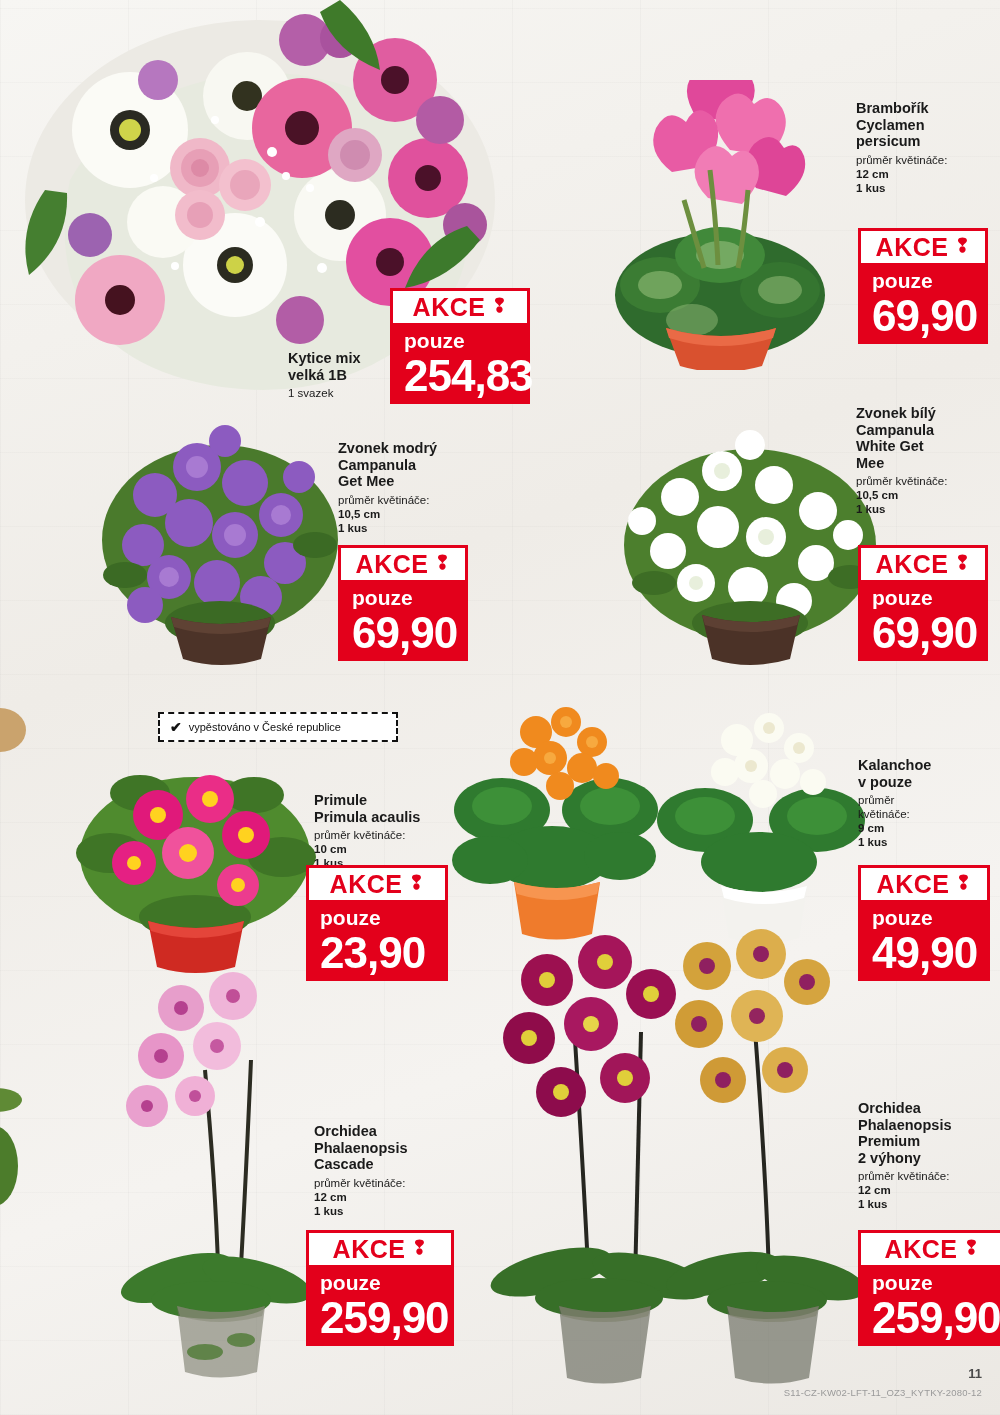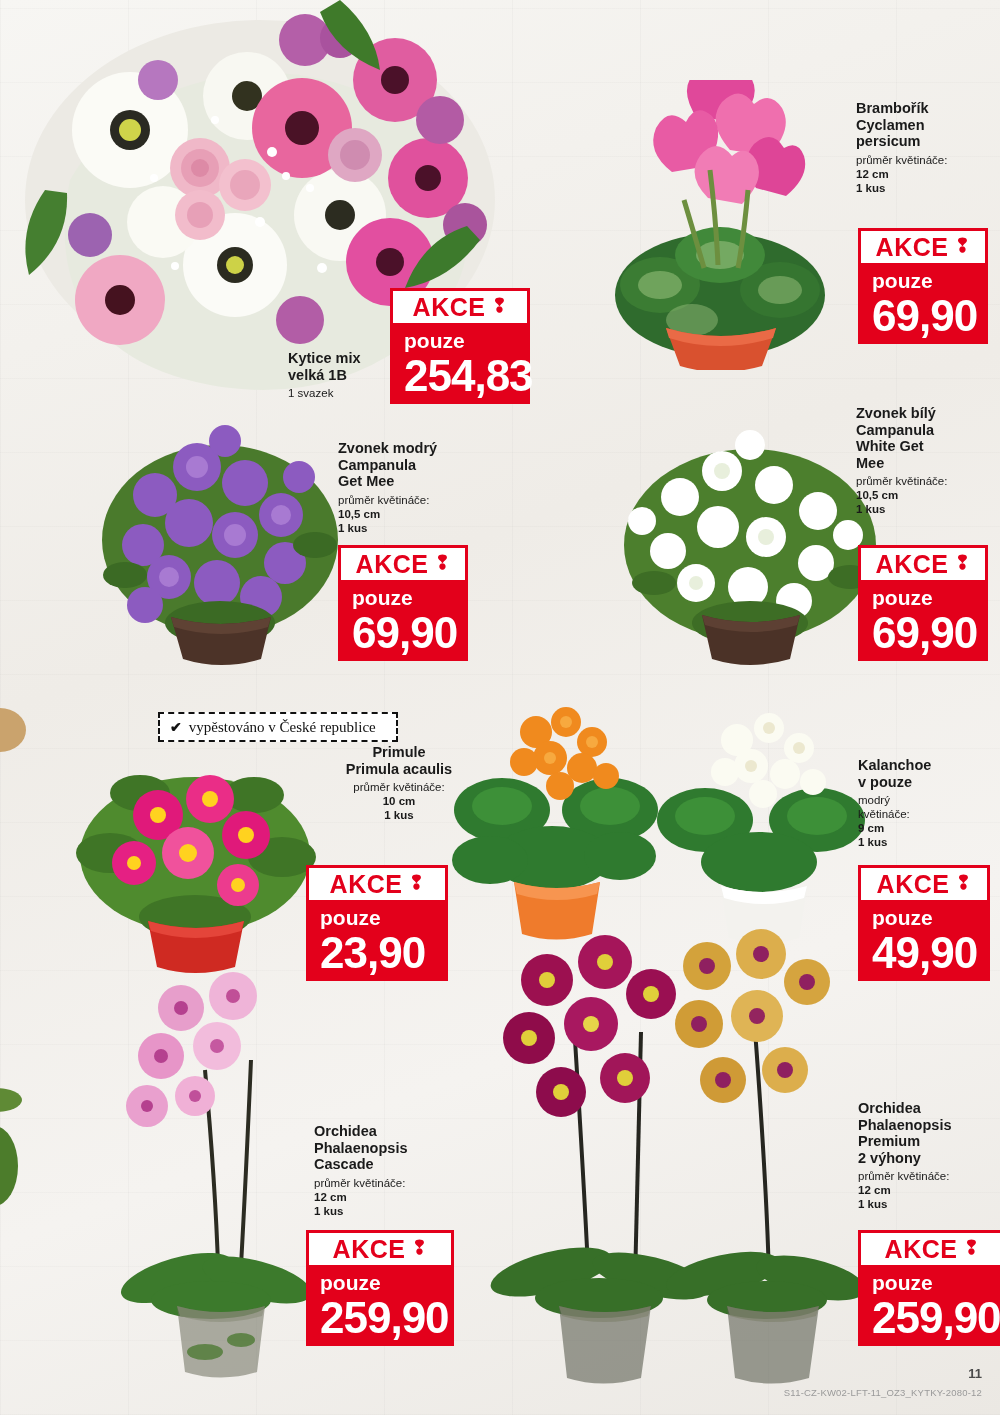--- a/index.html
+++ b/index.html
@@ -62,21 +62,21 @@
   }
 
   
   .cz-label {
     position: absolute; left: 158px; top: 712px;
     width: 240px; height: 30px;
     border: 2px dashed #111; background: #fff;
     display: flex; align-items: center; gap: 7px; padding-left: 10px;
   }
   .cz-label .check { font-size: 14px; font-weight: bold; color: #111; }
-  .cz-label .txt { font-size: 15px; color: #111; font-family: Liberation Serif, serif; }
+  .cz-label .txt { font-size: 11px; color: #111; }
 
   
   .pageno {
     position: absolute; right: 18px; top: 1366px;
     font-size: 13px; font-weight: bold; color: #4a4a4a;
   }
   .code {
     position: absolute; right: 18px; top: 1387px;
     font-size: 9.5px; color: #9a9a9a; letter-spacing: 0.2px;
   }
@@ -484,39 +484,39 @@
       <div>White Get</div>
       <div>Mee</div>
     </div>
     <div class="spec">
       <div>průměr květináče:</div>
       <div style="font-weight:bold">10,5 cm</div>
       <div style="font-weight:bold">1 kus</div>
     </div>
   </div>
 
-  <div class="ptext" style="left:314px; top:744px; width:170px;text-align:center;">
+  <div class="ptext" style="left:314px; top:792px; width:170px;">
     <div class="name">
       <div>Primule</div>
       <div>Primula acaulis</div>
     </div>
     <div class="spec">
       <div>průměr květináče:</div>
       <div style="font-weight:bold">10 cm</div>
       <div style="font-weight:bold">1 kus</div>
     </div>
   </div>
 
   <div class="ptext" style="left:858px; top:757px; width:130px;">
     <div class="name">
       <div>Kalanchoe</div>
       <div>v pouze</div>
     </div>
     <div class="spec">
-      <div>modrý</div>
+      <div>průměr</div>
       <div>květináče:</div>
       <div style="font-weight:bold">9 cm</div>
       <div style="font-weight:bold">1 kus</div>
     </div>
   </div>
 
   <div class="ptext" style="left:314px; top:1123px; width:170px;">
     <div class="name">
       <div>Orchidea</div>
       <div>Phalaenopsis</div>

